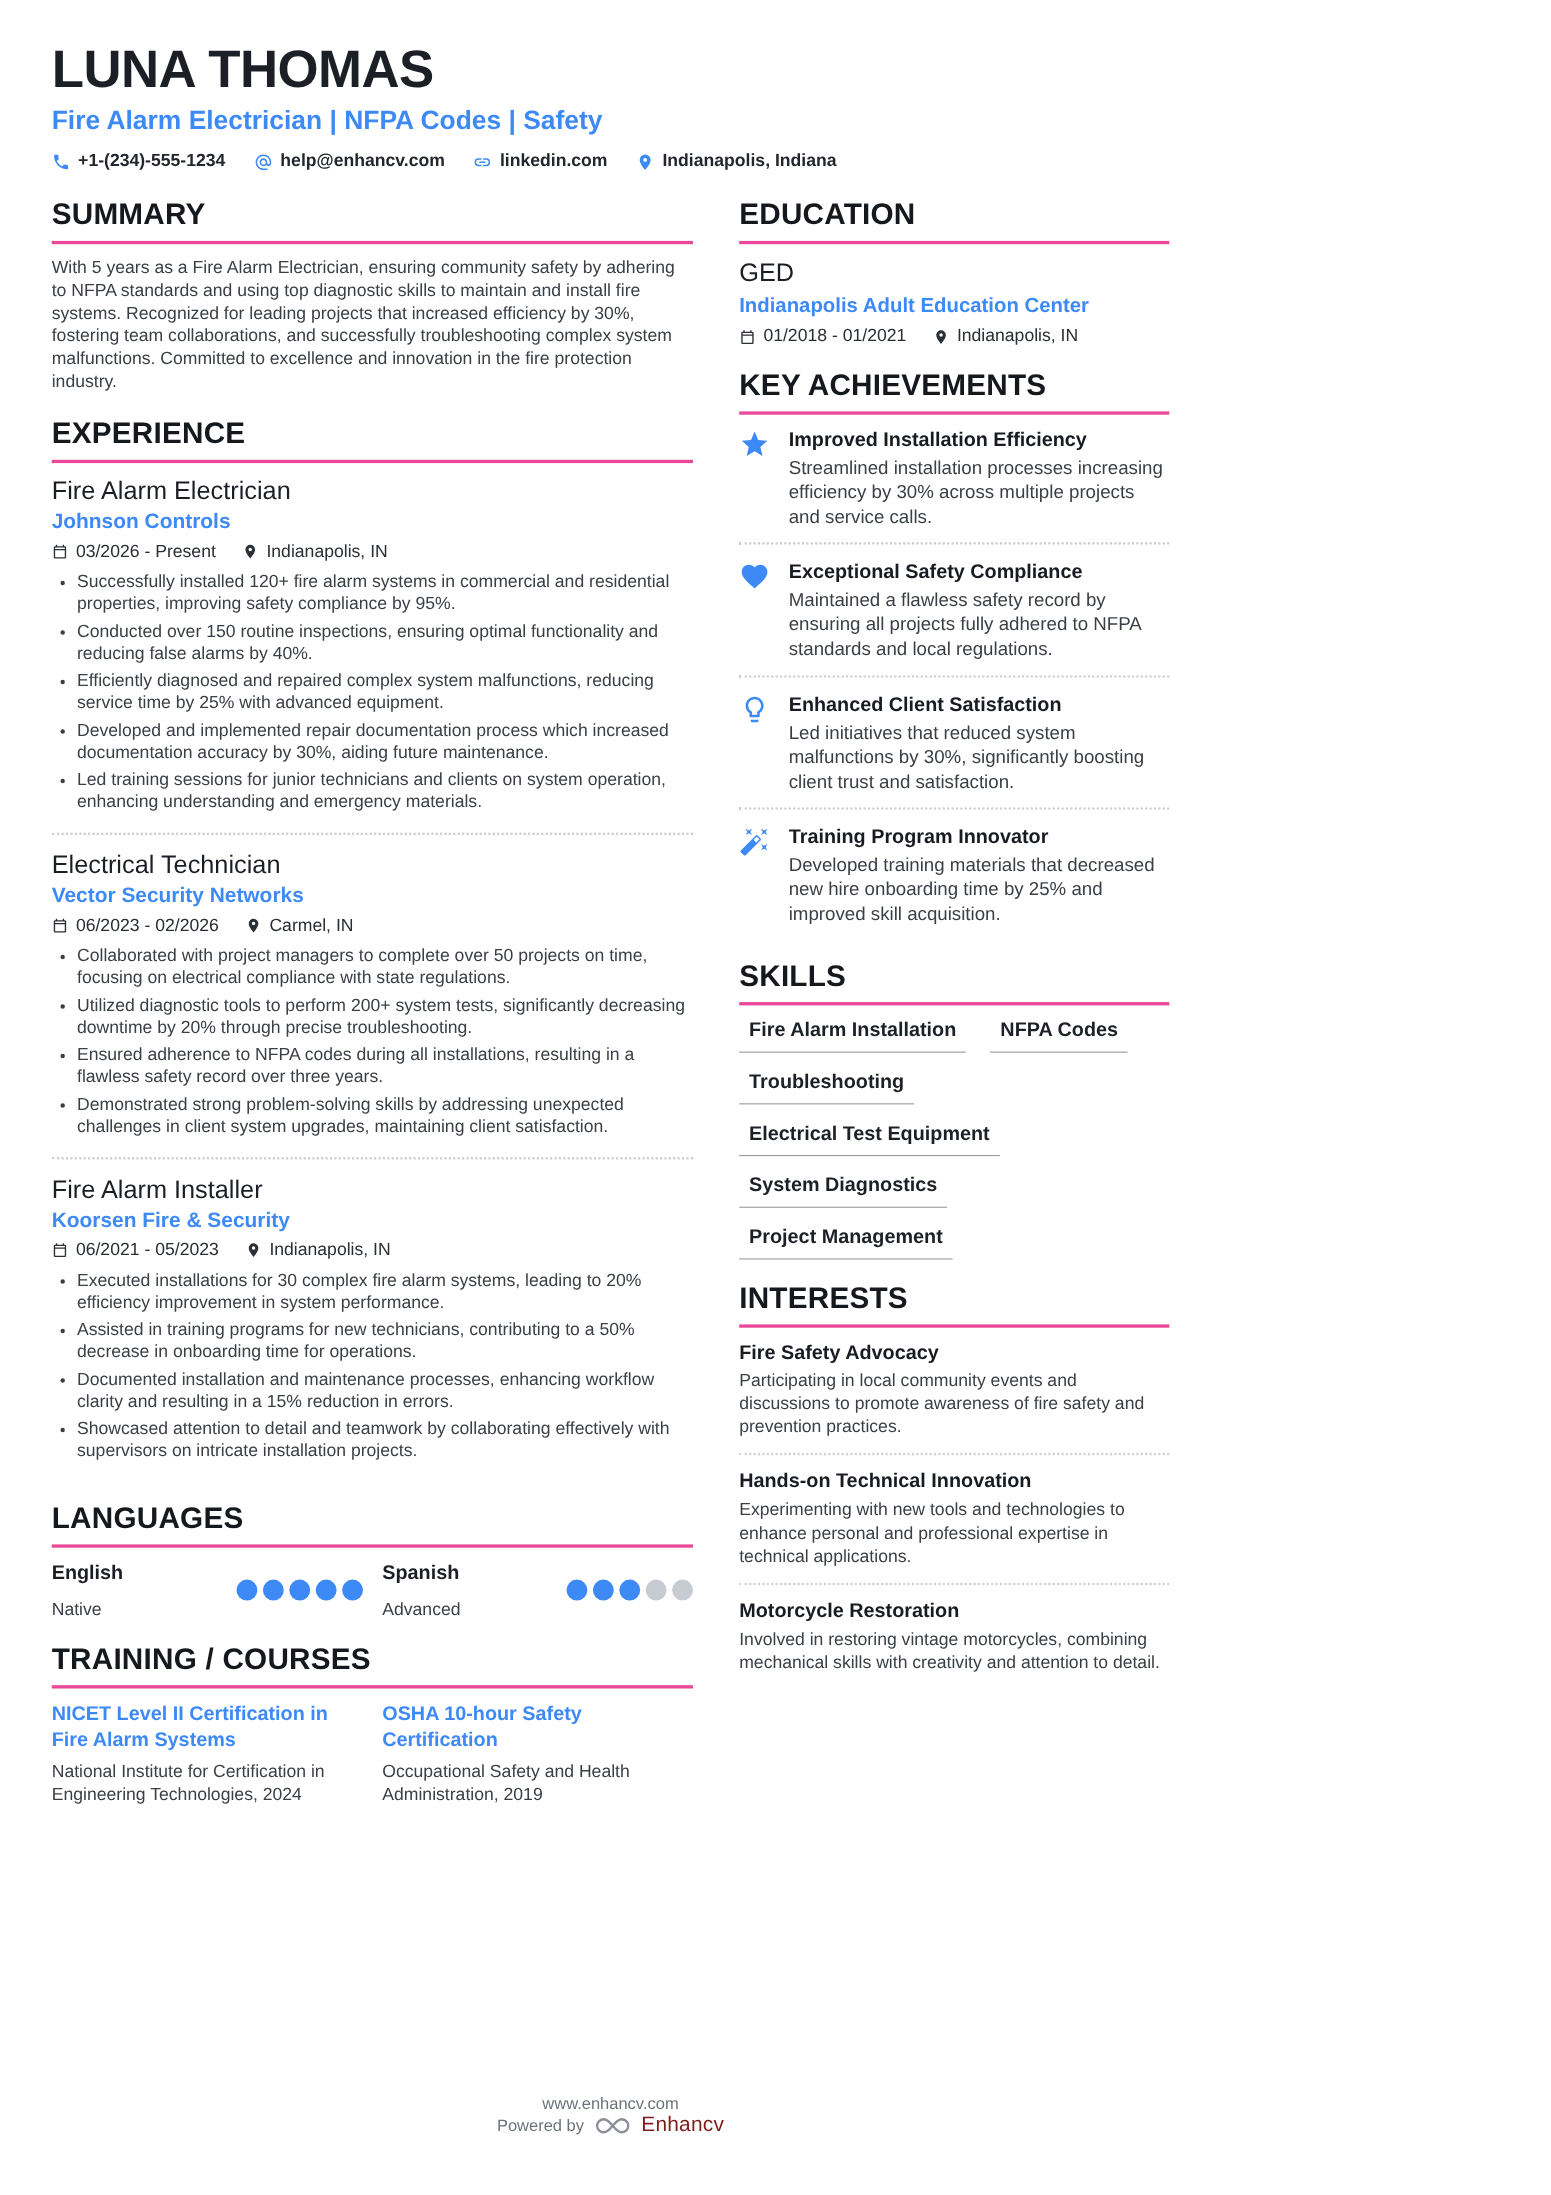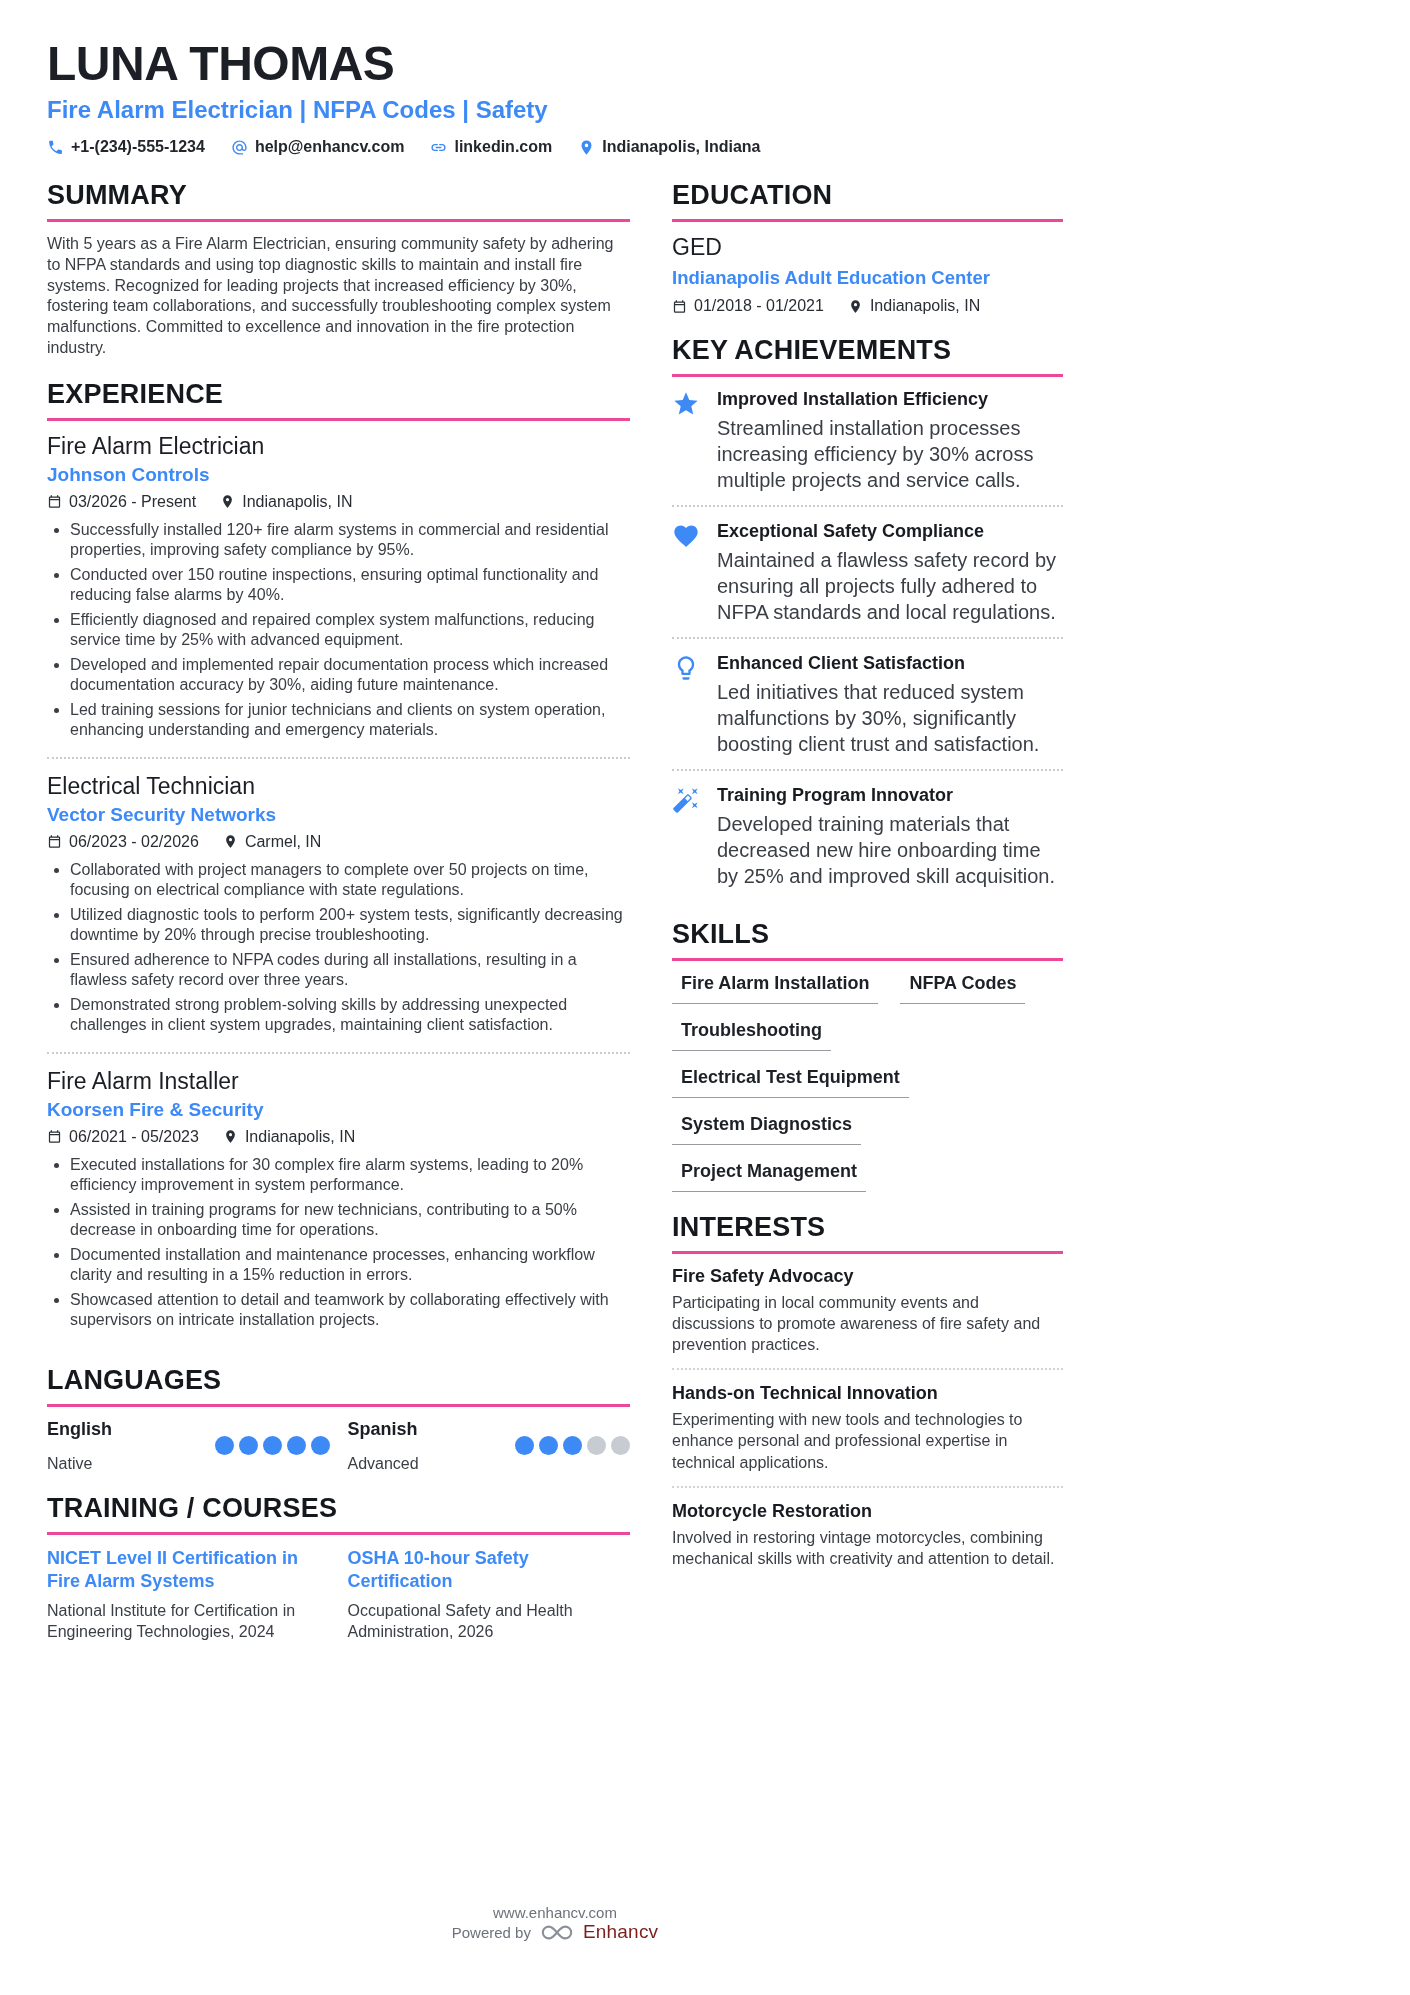--- a/index.html
+++ b/index.html
@@ -57,21 +57,21 @@
   .course-desc { font-size:16px; line-height:1.32; color:#3a3e45; }
 
   
   .degree { font-size:23px; font-weight:400; color:#1b1e24; margin-bottom:6px; }
   .school { font-size:18.5px; font-weight:700; color:#3d8af7; margin-bottom:8px; }
 
   
   .ach { display:flex; gap:15px; padding-bottom:10px; }
   .ach-icon { flex:none; width:30px; color:#3d8af7; padding-top:1px; }
   .ach-title { font-size:18px; font-weight:700; color:#181b21; margin-bottom:5px; }
-  .ach-desc { font-size:20px; line-height:1.3; color:#3a3e45; }
+  .ach-desc { font-size:17px; line-height:1.3; color:#3a3e45; }
 
   
   .skills { display:flex; flex-wrap:wrap; column-gap:22px; row-gap:16px; }
   .skill { font-size:18px; font-weight:700; color:#1d2127; padding:0 9px 9px;
            border-bottom:1px solid #989ba0; }
 
   
   .interest-title { font-size:18px; font-weight:700; color:#181b21; margin-bottom:5px; }
   .interest-desc { font-size:16px; line-height:1.32; color:#3a3e45; }
   .int-sep { border-top:2px dotted #d0d2d6; margin:13px 0; }
@@ -265,21 +265,21 @@
 
       <section>
         <h2 class="sec">TRAINING / COURSES</h2>
         <div class="courses">
           <div class="course">
             <div class="course-title">NICET Level II Certification in Fire Alarm Systems</div>
             <div class="course-desc">National Institute for Certification in Engineering Technologies, 2024</div>
           </div>
           <div class="course">
             <div class="course-title">OSHA 10-hour Safety Certification</div>
-            <div class="course-desc">Occupational Safety and Health Administration, 2026</div>
+            <div class="course-desc">Occupational Safety and Health Administration, 2019</div>
           </div>
         </div>
       </section>
     </div>
 
     <div class="col-r">
 
       <section>
         <h2 class="sec">EDUCATION</h2>
         <div class="degree">GED</div>

